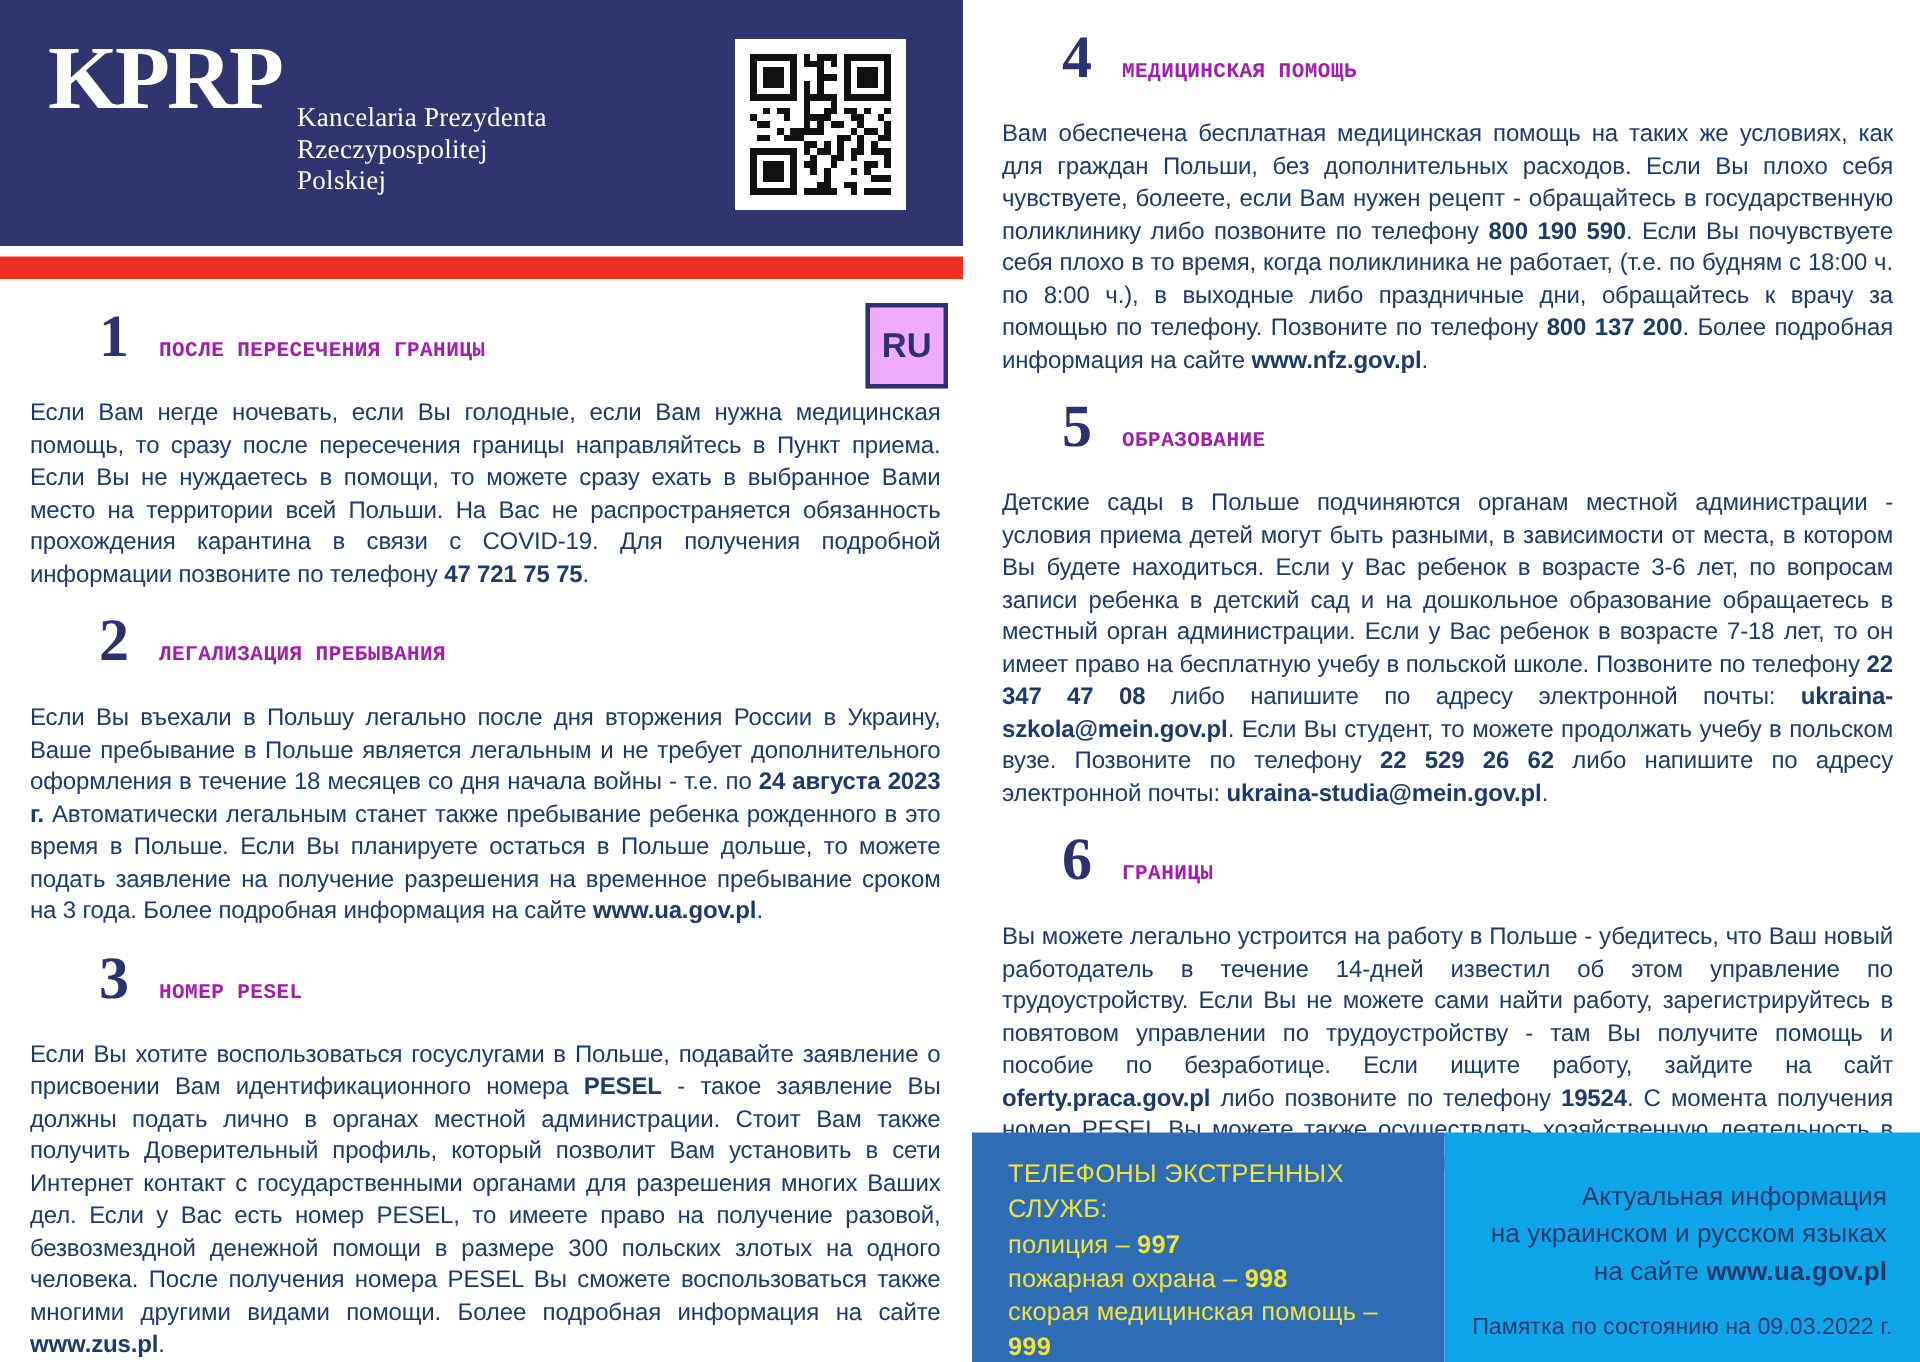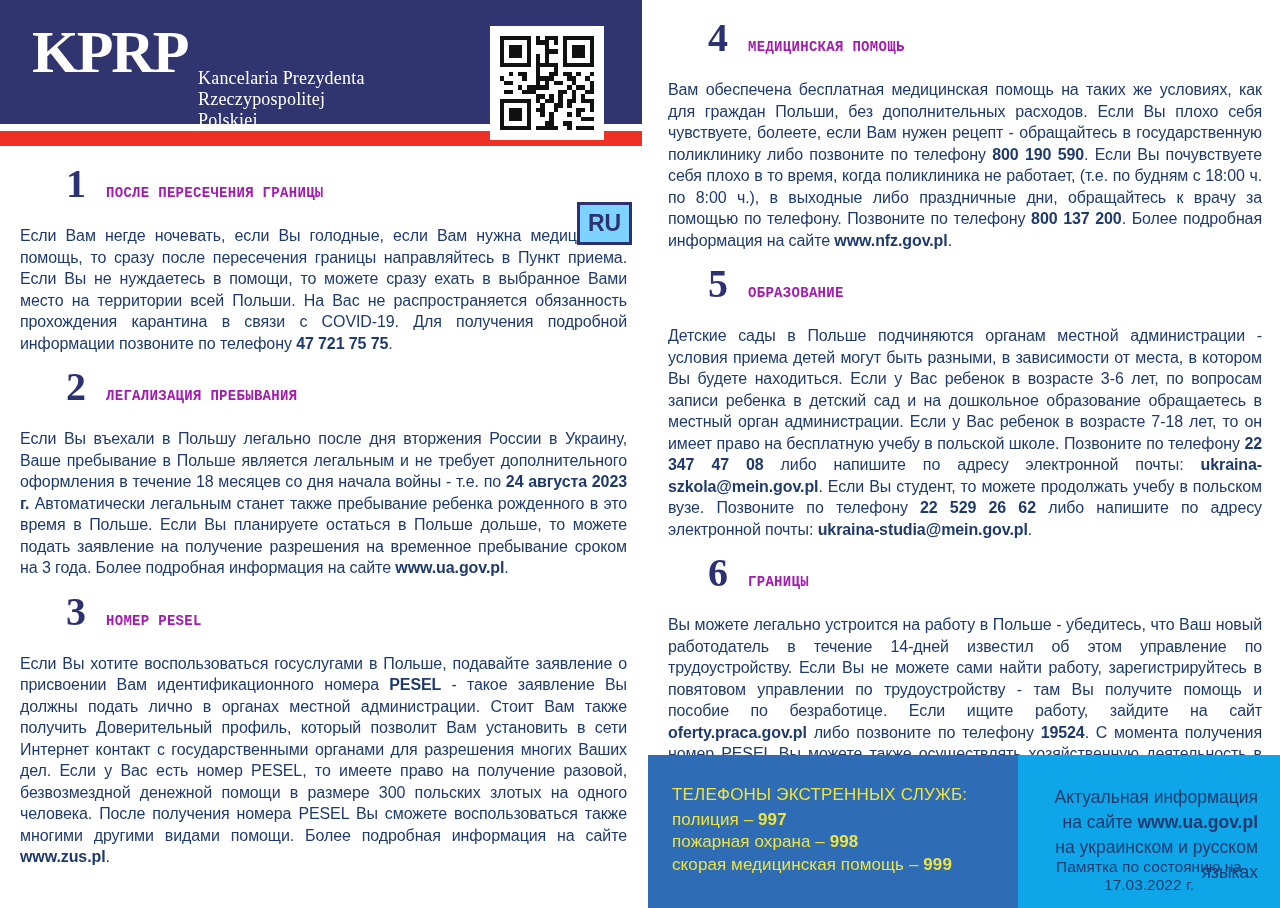--- a/index.html
+++ b/index.html
@@ -5,43 +5,43 @@
   * { margin:0; padding:0; box-sizing:border-box; }
   html,body { background:#ffffff; }
   body {
     width:1280px; height:908px; position:relative; overflow:hidden;
     font-family:"Liberation Sans", sans-serif; color:#1e3a6d;
   }
   .page { position:absolute; inset:0; background:#ffffff; }
 
   
   .left-col { position:absolute; left:0; top:0; width:642px; height:908px; }
-  .brand { position:relative; width:642px; height:124px; background:#31356f; }
+  .brand { position:relative; width:642px; height:164px; background:#31356f; }
   .logo {
     position:absolute; left:32px; top:18px;
     font-family:"Liberation Serif", serif; font-weight:700;
     font-size:60px; letter-spacing:-2px; color:#ffffff;
   }
   .org {
     position:absolute; left:198px; top:32px;
     font-family:"Liberation Serif", serif; font-size:18px; line-height:21px;
     color:#ffffff; letter-spacing:0.2px;margin-top:36px;
   }
   .qr-box {
     position:absolute; left:490px; top:26px; width:114px; height:114px;
     background:#ffffff; display:flex; align-items:center; justify-content:center;
   }
   .qr-box svg { width:94px; height:94px; }
   .stripe-gap { width:642px; height:7px; background:#ffffff; }
   .stripe-red { width:642px; height:15px; background:#ee3124; }
 
   .badge {
-    position:absolute; top:202px; right:10px; width:55px; height:43px;
+    position:absolute; top:202px; right:10px; width:55px; height:57px;
     border:3px solid #2c3271; color:#2c3271; font-weight:700; font-size:23px;
-    display:flex; align-items:center; justify-content:center; background:#7dd3fc;
+    display:flex; align-items:center; justify-content:center; background:#f0abfc;
   }
 
   
   .sections { width:100%; }
   .left-col .sections { padding:16px 15px 0 20px; }
   .right-col .sections { padding:16px 18px 0 18px; }
   .sec-head { display:flex; align-items:baseline; gap:20px; margin-left:46px; }
   .right-col .sec-head { margin-left:40px; }
   .sec-num {
     font-family:"Liberation Serif", serif; font-weight:700; font-size:40px;
@@ -54,22 +54,22 @@
   }
   .sec + .sec { margin-top:11px; }
   .seg-b { font-weight:700; }
 
   
   .right-col { position:absolute; left:650px; top:0; width:630px; height:908px; }
 
   
   .bottom-row { position:absolute; left:648px; right:0; top:755px; bottom:0; display:flex; }
   .emergency {
-    width:370px; background:#2e6db6; color:#efe33c;
-    padding:29px 14px 0 24px; font-size:17px; line-height:22.5px;
+    width:315px; background:#2e6db6; color:#efe33c;
+    padding:17px 14px 0 24px; font-size:17px; line-height:22.5px;
   }
   .em-title { margin-bottom:2px; letter-spacing:0.2px; }
   .em-line { letter-spacing:0.1px; }
   .info { flex:1; background:#0ea5e9; color:#1e3a6d; position:relative; }
   .info-lines {
     position:absolute; top:30px; right:22px; left:24px;
     text-align:right; font-size:17.5px; line-height:25px;
   }
   .footnote {
     position:absolute; bottom:14px; left:0; right:0;
@@ -280,20 +280,20 @@
       <div class="em-title">ТЕЛЕФОНЫ ЭКСТРЕННЫХ СЛУЖБ:</div>
       <div id="em-lines">
           <div class="em-line"><span>полиция – </span><span class="seg-b">997</span></div>
           <div class="em-line"><span>пожарная охрана – </span><span class="seg-b">998</span></div>
           <div class="em-line"><span>скорая медицинская помощь – </span><span class="seg-b">999</span></div>
         </div>
     </div>
     <div class="info">
       <div class="info-lines" id="info-lines">
           <div><span>Актуальная информация</span></div>
+          <div><span>на украинском и русском языках</span></div>
           <div><span>на сайте </span><span class="seg-b">www.ua.gov.pl</span></div>
-          <div><span>на украинском и русском языках</span></div>
-        </div>
-      <div class="footnote">Памятка по состоянию на 17.03.2022 г.</div>
+        </div>
+      <div class="footnote">Памятка по состоянию на 09.03.2022 г.</div>
     </div>
   </div>
 
 </div>
 
 </body></html>

